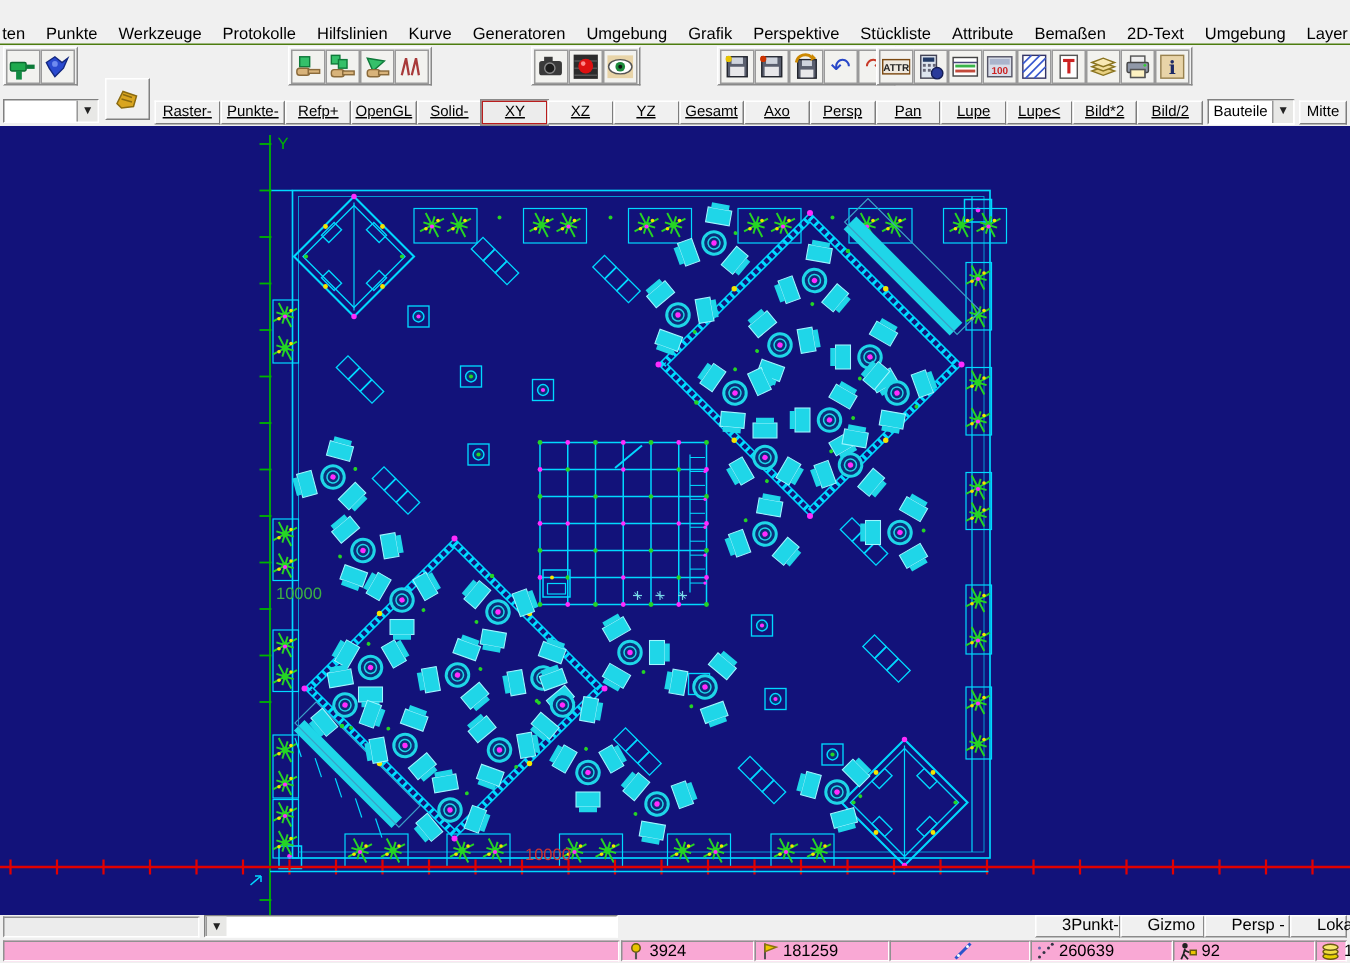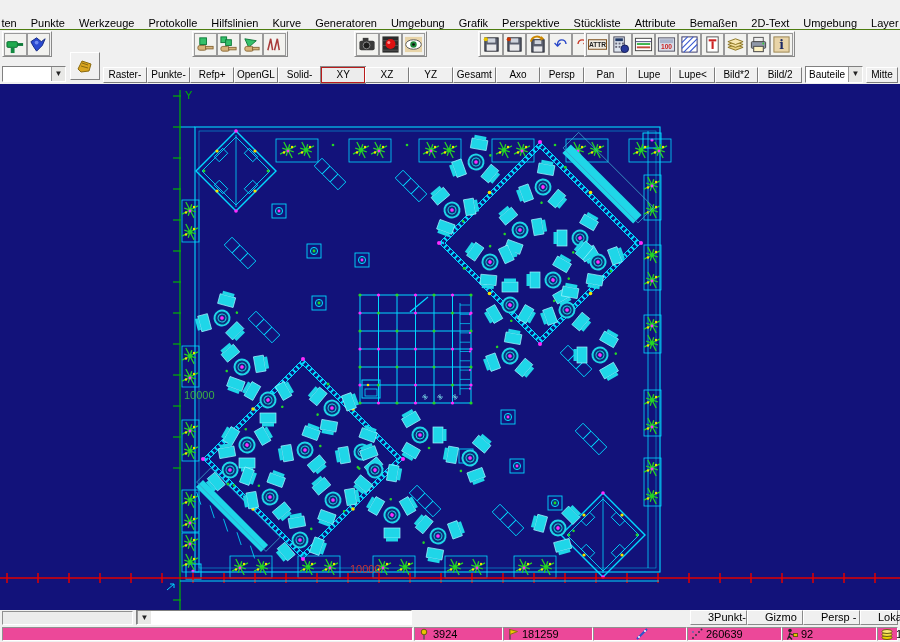--- a/index.html
+++ b/index.html
@@ -29,21 +29,21 @@
   .toolbar2 { position:absolute; left:0; top:58px; width:900px; height:26px; background:#f0f0f0; }
   .combo1 { position:absolute; left:2px; top:8px; width:64px; height:16px; background:#fff;
     border:1px solid; border-color:#808080 #fff #fff #808080; display:flex; }
   .combo1 .cval { flex:1; }
   .arrowbtn { width:14px; height:100%; background:#e8e8e6; border-left:1px solid #999;
     font-size:8px; text-align:center; line-height:14px; color:#222; }
   .glovebtn { position:absolute; left:70px; top:-6px; width:30px; height:28px;
     border:1px solid; border-color:#fff #808080 #808080 #fff; background:#f0f0f0;
     display:flex; align-items:center; justify-content:center; }
   .glovebtn svg { width:20px; height:20px; }
-  .vbtns { position:absolute; left:103px; top:9px; height:16px; display:flex; }
+  .vbtns { position:absolute; left:103px; top:9px; height:16px; display:flex;text-decoration:underline; }
   .vbtn { width:43.7px; height:16px; background:#f0f0f0; border:1px solid;
     border-color:#ffffff #7d7d7d #7d7d7d #ffffff; text-align:center; line-height:14px;
     font-size:10px; white-space:nowrap; overflow:hidden; }
   .vbtn.active { border:1px solid #b91c1c; outline:1px solid #8a8a8a; background:#ececec; }
   .select2 { position:absolute; left:805px; top:8px; width:58px; height:17px; background:#fff;
     border:1px solid; border-color:#808080 #fff #fff #808080; display:flex; font-size:10px; }
   .select2 .cval { flex:1; padding-left:3px; line-height:15px; }
   .mittebtn { position:absolute; left:866px; top:9px; width:32px; height:16px; background:#f0f0f0;
     border:1px solid; border-color:#fff #7d7d7d #7d7d7d #fff; text-align:center; line-height:14px; font-size:10px; }
 
@@ -56,21 +56,21 @@
   .crow-panel { position:absolute; left:2px; top:1px; width:131px; height:14px;
     border:1px solid; border-color:#909090 #fff #fff #909090; background:#ececec; }
   .crow-combo { position:absolute; left:136px; top:0; width:276px; height:15px; background:#fff;
     border:1px solid; border-color:#808080 #fff #fff #808080; display:flex; }
   .bbtn { position:absolute; top:0; height:15px; background:#f0f0f0; border:1px solid;
     border-color:#fff #8a8a8a #8a8a8a #fff; padding-left:17px; line-height:13px; font-size:11px; }
 
   
   .statusrow { position:absolute; left:0; top:626px; width:900px; height:16px; background:#f0f0f0; }
   .scell { position:absolute; top:1px; height:14px; border:1px solid;
-    border-color:#909090 #fff #fff #909090; background:#ec4899; display:flex;
+    border-color:#909090 #fff #fff #909090; background:#f9a8d4; display:flex;
     align-items:center; padding-left:3px; gap:3px; }
   .scell svg { width:12px; height:12px; flex:none; }
   .scell .sval { line-height:12px; }
 </style>
 </head>
 <body>
 
 <div id="app">
 
 

